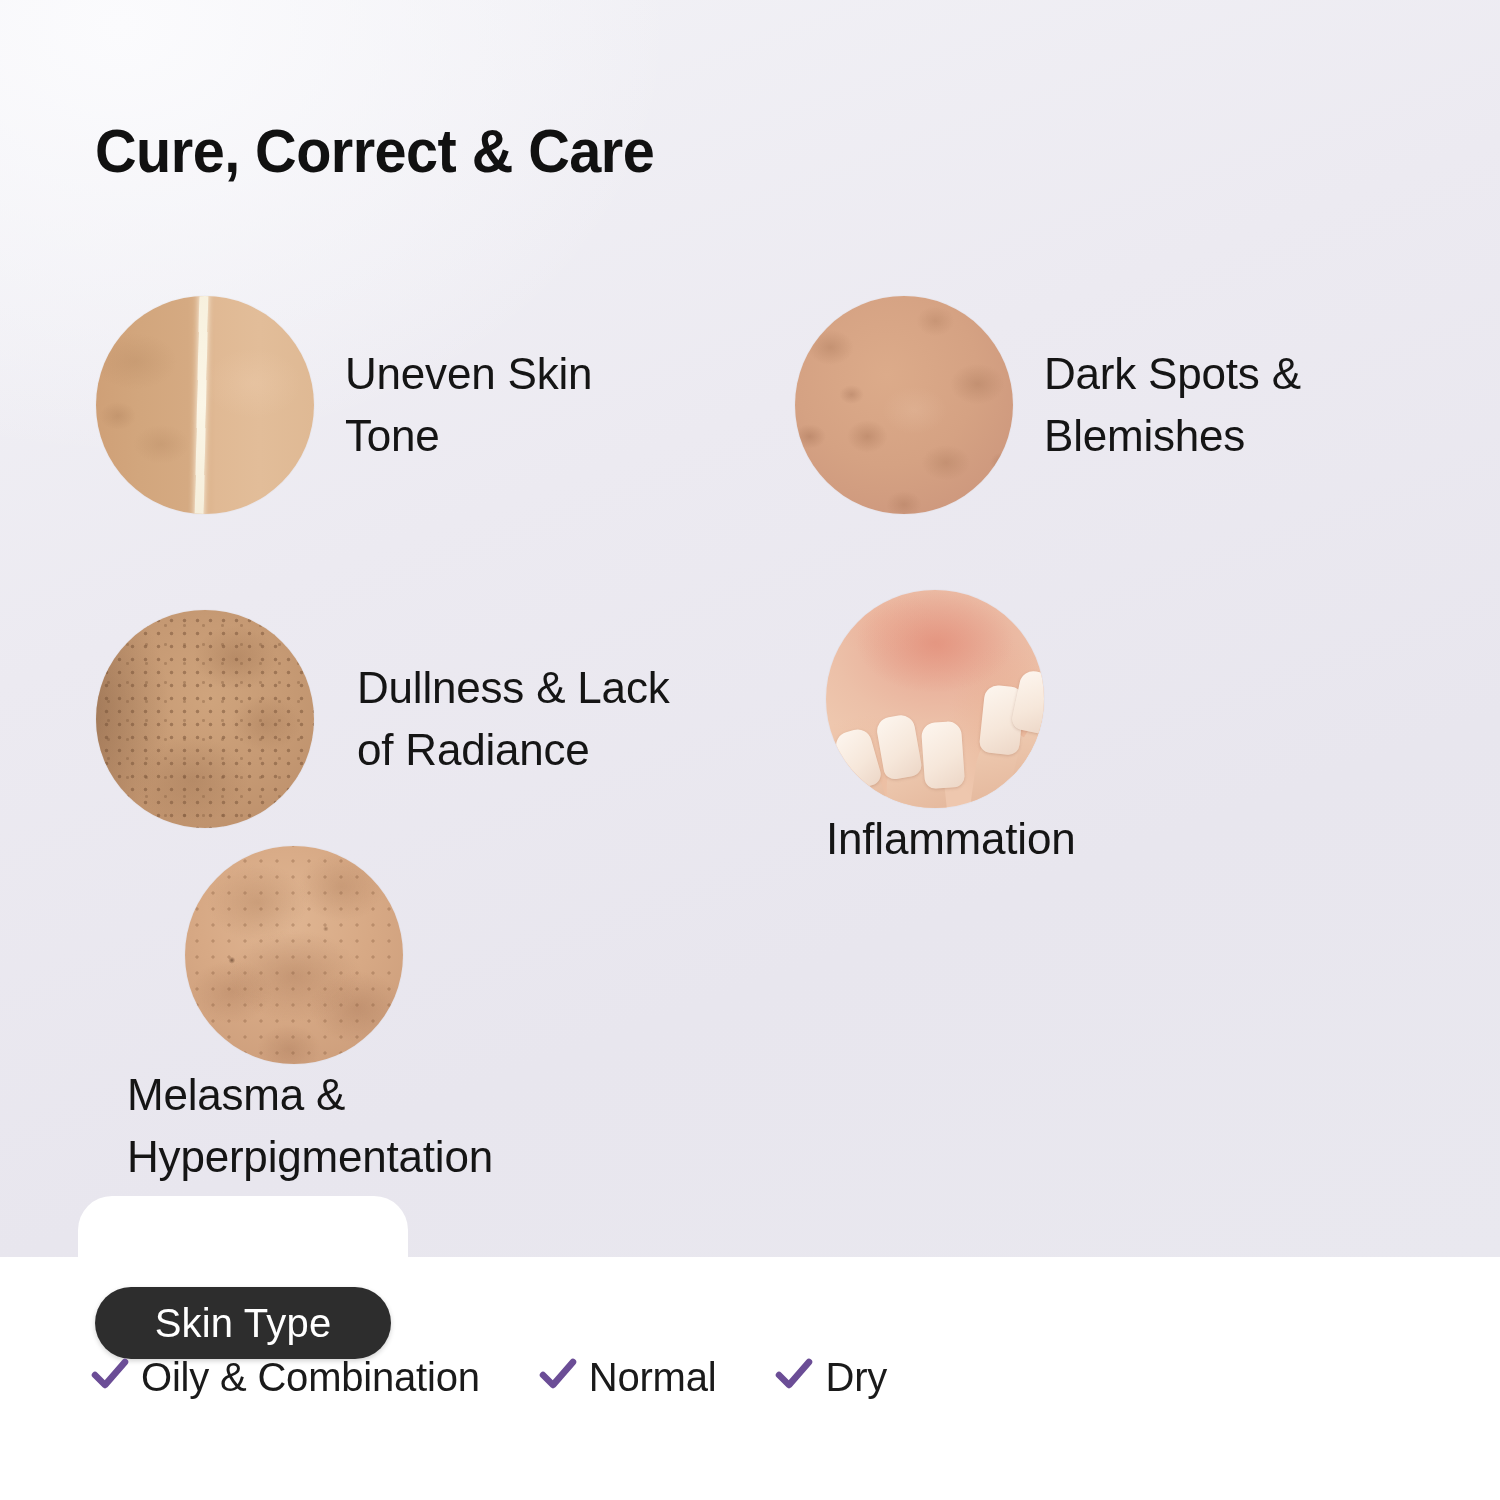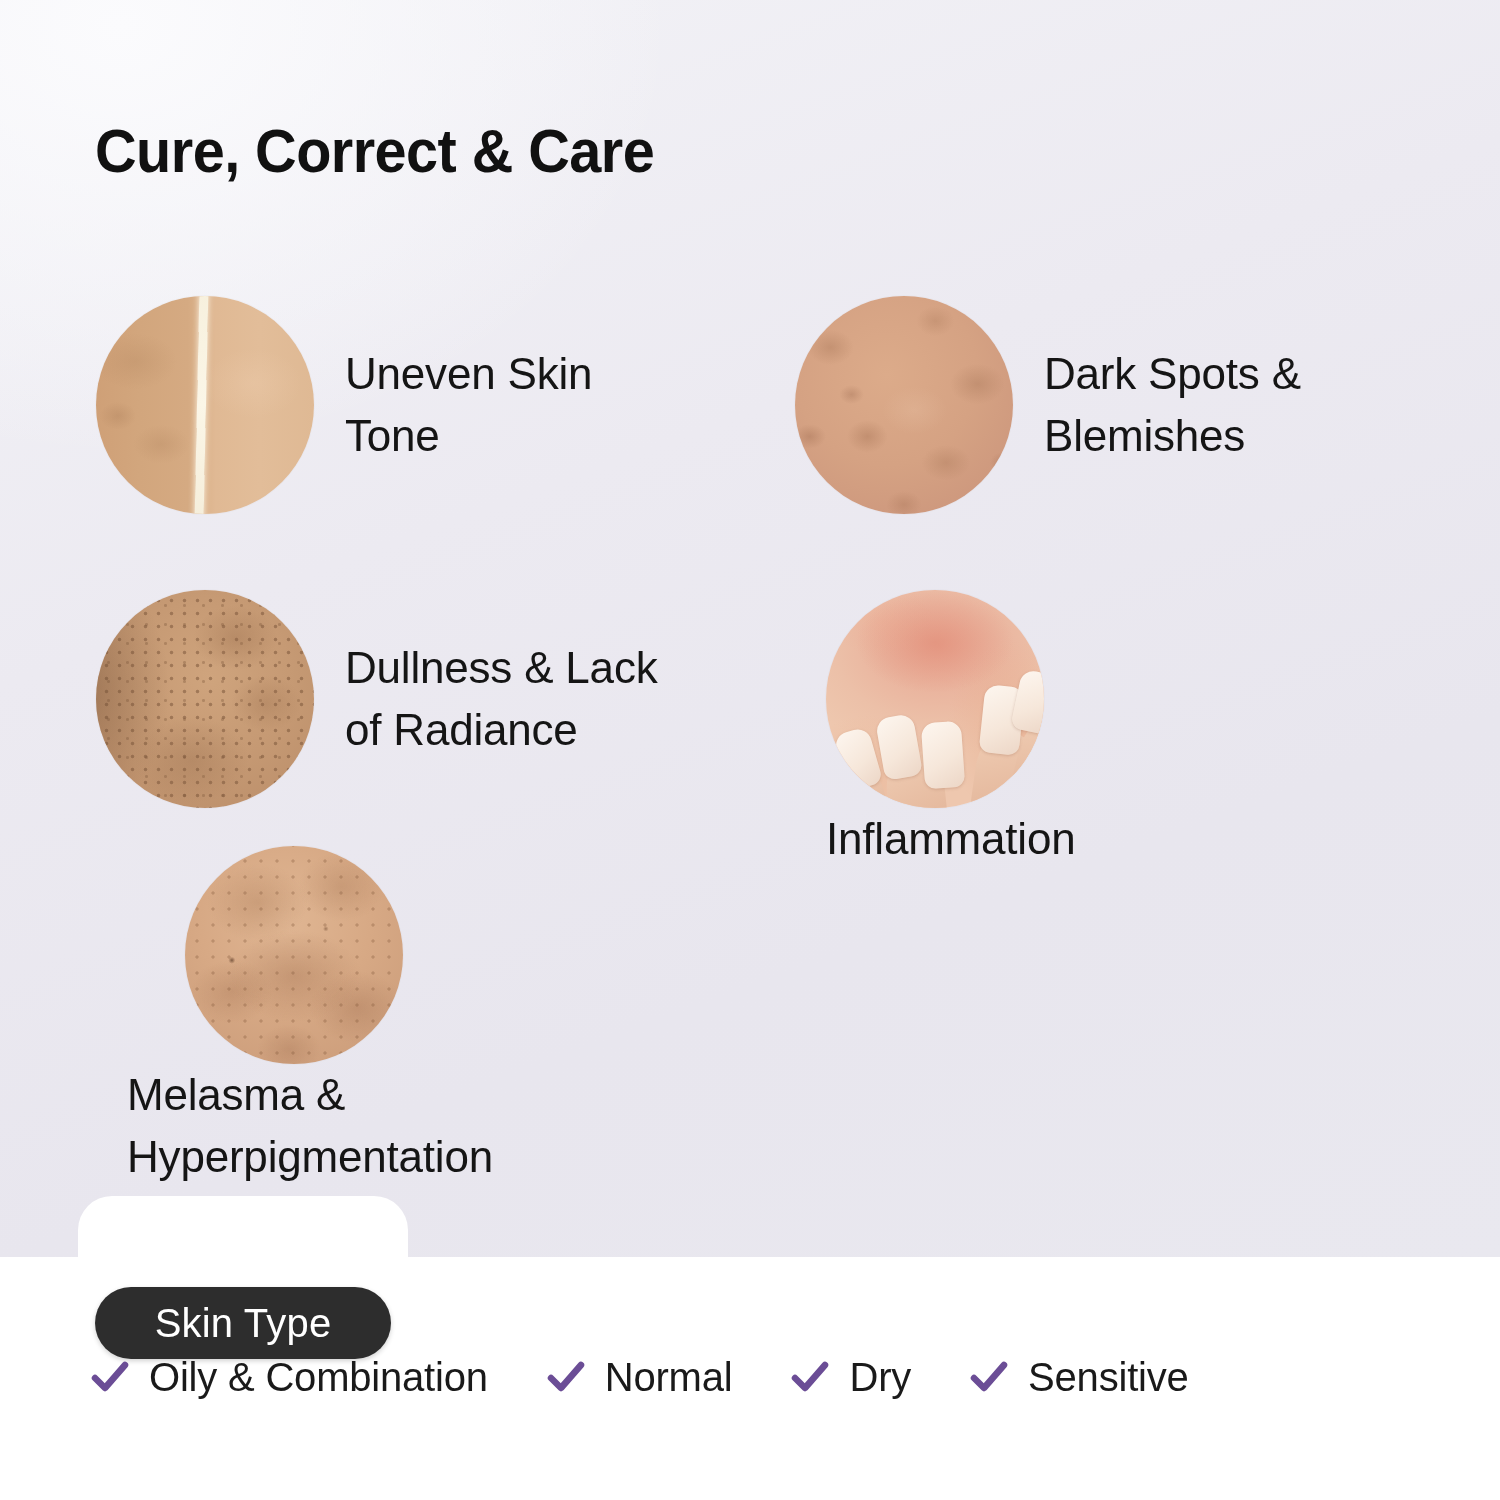--- a/index.html
+++ b/index.html
@@ -86,21 +86,21 @@
     color: #151515;
     font-weight: 400;
     font-family: "Liberation Sans", sans-serif;
     letter-spacing: -0.2px;
     max-width: 520px;
   }
 
   
   .c1 { left: 96px;  top: 296px; justify-content: flex-end; }
   .c2 { left: 795px; top: 296px; }
-  .c3 { left: 96px;  top: 590px; }
+  .c3 { left: 96px;  top: 610px; gap: 12px; }
   .c4 { left: 795px; top: 590px; flex-direction: column; }
   .c5 { left: 96px;  top: 846px; flex-direction: column; }
 
   
 
   
   .skin-uneven {
     background: linear-gradient(90deg,
         #cfa077 0%, #d2a67d 20%, #d5aa82 42%,
         #d8ae86 45%, #dcb38c 50%,
@@ -262,23 +262,21 @@
   
   .skin-type-list {
     position: absolute;
     left: 90px;
     top: 1355px;
     display: flex;
     align-items: center;
   }
   .st-item {
     display: flex;
-    align-items: center;
     margin-right: 58px;
-    gap: 8px;
   }
   .st-item:last-child { margin-right: 0; }
   .check {
     width: 40px;
     height: 40px;
     flex: 0 0 40px;
     margin-right: 11px;
   }
   .st-label {
     font-size: 40px;
@@ -367,22 +365,16 @@
       <span class="st-label">Normal</span>
     </div>
 
     <div class="st-item">
       <svg class="check" viewBox="0 0 40 40">
         <path d="M5 20 L15 30 L35 7" fill="none" stroke="#6b4d96" stroke-width="6.5" stroke-linecap="round" stroke-linejoin="round"></path>
       </svg>
       <span class="st-label">Dry</span>
     </div>
 
-    <div class="st-item">
-      <svg class="check" viewBox="0 0 40 40">
-        <path d="M5 20 L15 30 L35 7" fill="none" stroke="#6b4d96" stroke-width="6.5" stroke-linecap="round" stroke-linejoin="round"></path>
-      </svg>
-      <span class="st-label">Sensitive</span>
-    </div>
 
   </div>
 
 </div>
 
 </body></html>

